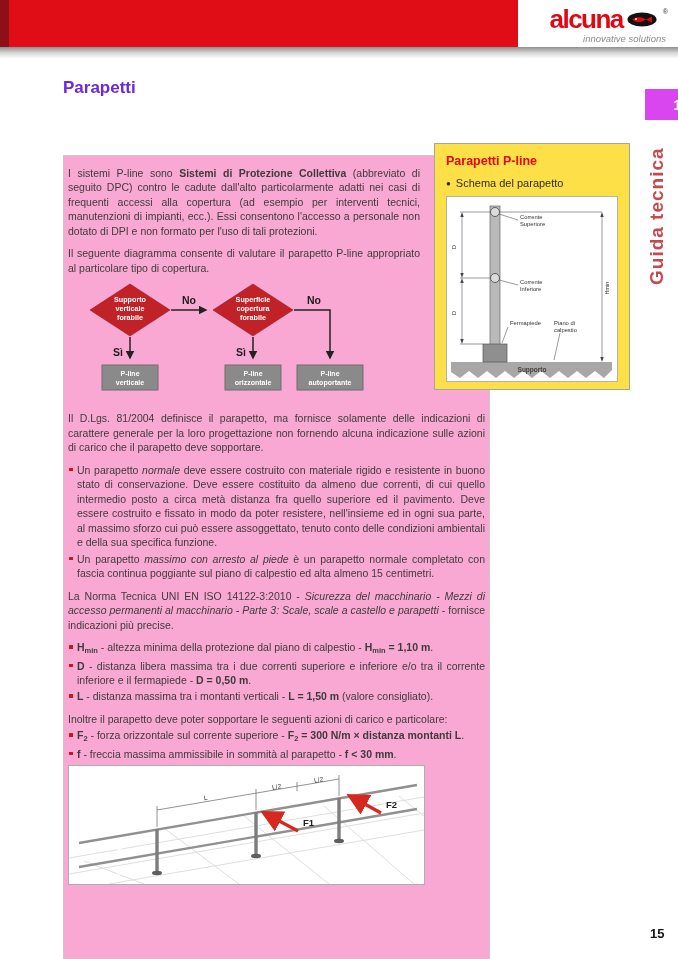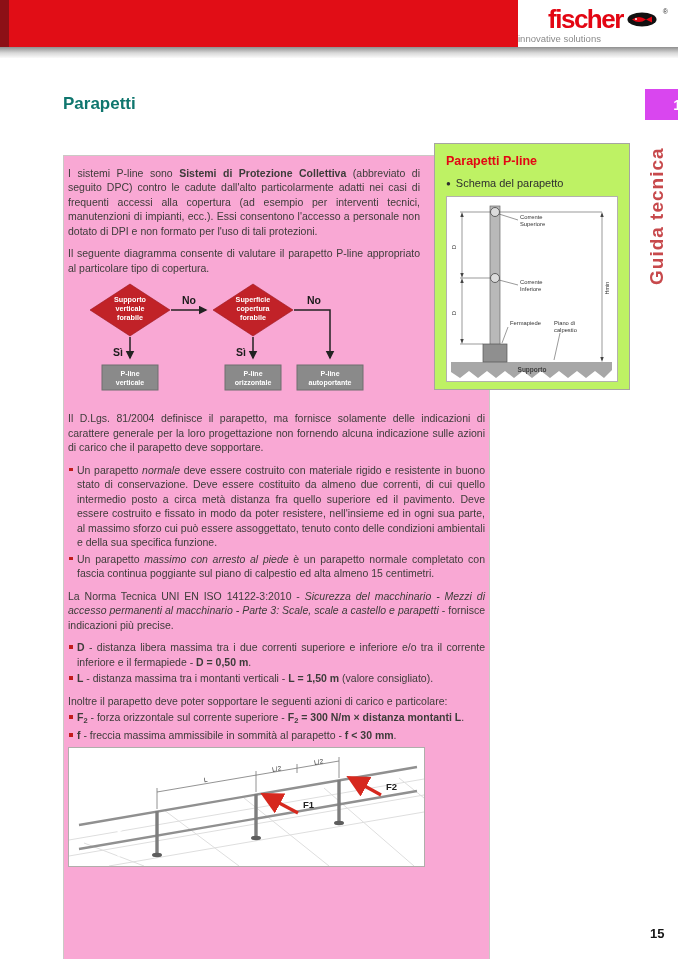--- a/index.html
+++ b/index.html
@@ -7,26 +7,26 @@
   body { font-family:"Liberation Sans","DejaVu Sans",sans-serif; }
   .page { position:relative; width:678px; height:959px; background:#ffffff; overflow:hidden; }
 
   
   .spine { position:absolute; left:0; top:0; width:9px; height:47px; background:#8c1016; }
   .header-red { position:absolute; left:9px; top:0; width:509px; height:47px; background:#e10d16; }
   .logo-box { position:absolute; left:518px; top:0; width:160px; height:47px; background:#ffffff; padding:6px 10px 0 0; }
   .brand-row { display:flex; justify-content:flex-end; align-items:center; gap:4px; }
   .brand-word { color:#e30613; font-weight:bold; font-size:26px; letter-spacing:-1.5px; line-height:1; }
   .reg { font-size:7px; color:#333; align-self:flex-start; margin-top:2px; }
-  .tagline { color:#8a8a8a; font-size:9.5px; margin-top:1px; padding-right:2px; }
+  .tagline { text-align:right; font-style:italic; color:#8a8a8a; font-size:9.5px; margin-top:1px; padding-right:2px; }
   .header-shadow { position:absolute; left:0; top:47px; width:678px; height:11px;
                    background:linear-gradient(#8f8f8f, #d9d9d9 55%, #fafafa); }
 
   
-  .page-title { position:absolute; left:63px; top:94px; font-size:17px; font-weight:bold; color:#0f766e; }
+  .page-title { position:absolute; left:63px; top:78px; font-size:17px; font-weight:bold; color:#6d28d9; }
   .section-badge { position:absolute; left:645px; top:89px; width:33px; height:31px; background:#d946ef;
                    color:#fff; font-weight:bold; font-size:15px; display:flex; align-items:center; justify-content:center;padding-left:37px; }
   .side-label { position:absolute; left:646px; top:285px; transform:rotate(-90deg); transform-origin:0 0;
                 white-space:nowrap; font-weight:bold; font-size:19px; letter-spacing:1px; color:#c7494c; }
   .page-number { position:absolute; left:650px; top:926px; font-weight:bold; font-size:13px; color:#161616;text-align:center; }
 
   
   .main-box { position:absolute; left:63px; top:155px; width:427px; height:958px;
               background:#f9a8d4; border:1px solid #cbc9c5; padding:10px 4px; overflow:hidden; }
   .para { font-size:10.5px; line-height:1.38; color:#3d3c3a; text-align:justify; margin-bottom:8px; }
@@ -35,38 +35,38 @@
   .bullet::before { content:''; position:absolute; left:1px; top:5px; width:3.5px; height:3.5px; background:#c21b1b; }
   .b { font-weight:bold; }
   .i { font-style:italic; }
   .sub { font-weight:bold; font-size:7.5px; vertical-align:-2px; }
   .flowchart-wrap { margin:2px 0 12px 0; }
   .diagram-box { width:357px; background:#ffffff; border:1px solid #b0aeab; margin:4px 0 10px 0; font-size:0; }
   .mt { margin-top:8px; }
 
   
   .panel { position:absolute; left:434px; top:143px; width:196px; height:247px;
-           background:#bef264; border:1px solid #a7a5a2; padding:10px 28px 0 11px; }
+           background:#fde047; border:1px solid #a7a5a2; padding:10px 28px 0 11px; }
   .panel-title { color:#e30613; font-weight:bold; font-size:12.5px; margin-bottom:9px; }
   .panel-bullet { font-size:11px; color:#2e2e2e; margin-bottom:7px; }
   .panel-bullet .dot { font-size:8px; vertical-align:1px; margin-right:5px; }
   .schema-box { font-size:0; }
 
   svg text { font-family:"Liberation Sans","DejaVu Sans",sans-serif; }
 </style>
 </head>
 <body>
 
 <div class="page">
 
   <div class="spine"></div>
   <div class="header-red"></div>
   <div class="logo-box">
     <div class="brand-row">
-      <span class="brand-word">fischer</span>
+      <span class="brand-word">alcuna</span>
       <svg width="32" height="15" viewBox="0 0 32 15">
         <ellipse cx="15" cy="7.5" rx="14.5" ry="7" fill="#111"></ellipse>
         <path d="M5,7.5 Q12,2.5 19,7.5 Q12,12.5 5,7.5 Z" fill="#e30613"></path>
         <path d="M19,7.5 L25,4.5 L25,10.5 Z" fill="#e30613"></path>
         <circle cx="9" cy="7" r="1" fill="#fff"></circle>
       </svg>
       <span class="reg">®</span>
     </div>
     <div class="tagline">innovative solutions</div>
   </div>
@@ -119,20 +119,21 @@
         <text x="262" y="93" text-anchor="middle" font-size="7" font-weight="bold" fill="#fff">P-line</text>
         <text x="262" y="102" text-anchor="middle" font-size="7" font-weight="bold" fill="#fff">autoportante</text>
       </svg>
     </div>
 
     <p class="para">Il D.Lgs. 81/2004 definisce il parapetto, ma fornisce solamente delle indicazioni di carattere generale per la loro progettazione non fornendo alcuna indicazione sulle azioni di carico che il parapetto deve sopportare.</p>
     <p class="para bullet"><span>Un parapetto </span><span class="i">normale</span><span> deve essere costruito con materiale rigido e resistente in buono stato di conservazione. Deve essere costituito da almeno due correnti, di cui quello intermedio posto a circa metà distanza fra quello superiore ed il pavimento. Deve essere costruito e fissato in modo da poter resistere, nell'insieme ed in ogni sua parte, al massimo sforzo cui può essere assoggettato, tenuto conto delle condizioni ambientali e della sua specifica funzione.</span></p>
     <p class="para bullet"><span>Un parapetto </span><span class="i">massimo con arresto al piede</span><span> è un parapetto normale completato con fascia continua poggiante sul piano di calpestio ed alta almeno 15 centimetri.</span></p>
 
     <p class="para mt"><span>La Norma Tecnica UNI EN ISO 14122-3:2010 - </span><span class="i">Sicurezza del macchinario - Mezzi di accesso permanenti al macchinario - Parte 3: Scale, scale a castello e parapetti</span><span> - fornisce indicazioni più precise.</span></p>
+    <p class="para bullet"><span class="b">H</span><span class="b sub">min</span><span> - altezza minima della protezione dal piano di calpestio - </span><span class="b">H</span><span class="b sub">min</span><span class="b"> = 1,10 m</span><span>.</span></p>
     <p class="para bullet"><span class="b">D</span><span> - distanza libera massima tra i due correnti superiore e inferiore e/o tra il corrente inferiore e il fermapiede - </span><span class="b">D = 0,50 m</span><span>.</span></p>
     <p class="para bullet"><span class="b">L</span><span> - distanza massima tra i montanti verticali - </span><span class="b">L = 1,50 m</span><span> (valore consigliato).</span></p>
 
     <p class="para mt" style="margin-bottom:2px;">Inoltre il parapetto deve poter sopportare le seguenti azioni di carico e particolare:</p>
     <p class="para bullet"><span class="b">F</span><span class="b sub">2</span><span> - forza orizzontale sul corrente superiore - </span><span class="b">F</span><span class="b sub">2</span><span class="b"> = 300 N/m × distanza montanti L</span><span>.</span></p>
     <p class="para bullet"><span class="b">f</span><span> - freccia massima ammissibile in sommità al parapetto - </span><span class="b">f &lt; 30 mm</span><span>.</span></p>
 
     <div class="diagram-box">
       <svg width="355" height="118" viewBox="0 0 355 118">
         <defs>

